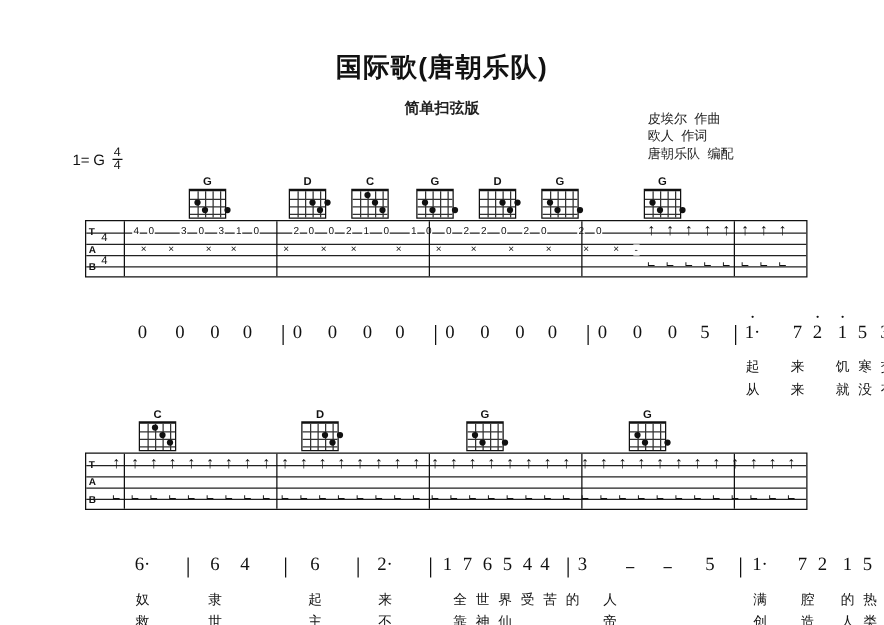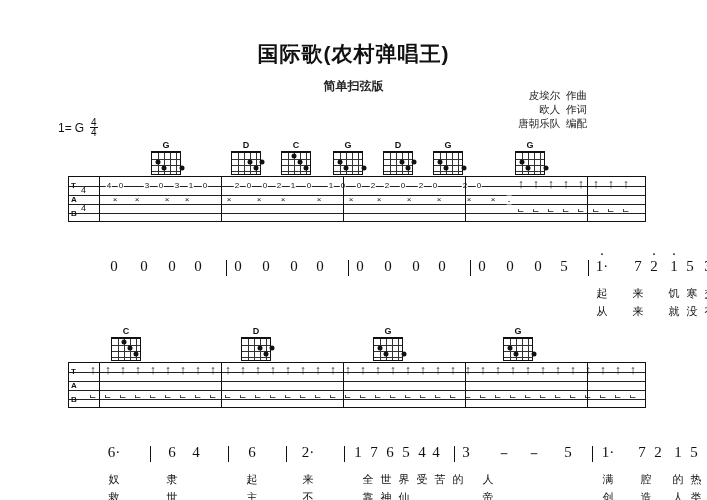--- a/index.html
+++ b/index.html
@@ -39,21 +39,20 @@
     width: 707px;
     text-align: center;
     font-size: 12px;
     font-weight: bold;
     color: #222;
   }
   .credits {
     position: absolute;
     top: 88px;
     right: 120px;
-    text-align: right;
     font-size: 10.5px;
     line-height: 14px;
     color: #222;
     white-space: nowrap;
   }
   .credits div { white-space: pre; }
   .keysig {
     position: absolute;
     top: 118px;
     left: 58px;
@@ -238,21 +237,21 @@
     width: 1px;
     height: 16px;
     background: #111;
   }
 </style>
 </head>
 <body>
 
 <div class="sheet">
 
-  <div class="title">国际歌(农村弹唱王)</div>
+  <div class="title">国际歌(唐朝乐队)</div>
   <div class="subtitle">简单扫弦版</div>
   <div class="credits">
     <div>皮埃尔  作曲</div>
     <div>欧人  作词</div>
     <div>唐朝乐队  编配</div>
   </div>
   <div class="keysig">
     <span>1=</span>
     <span>G</span>
     <span class="frac">

